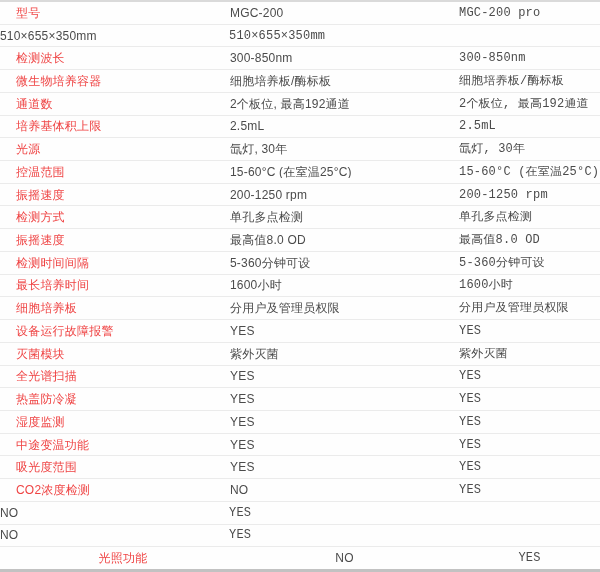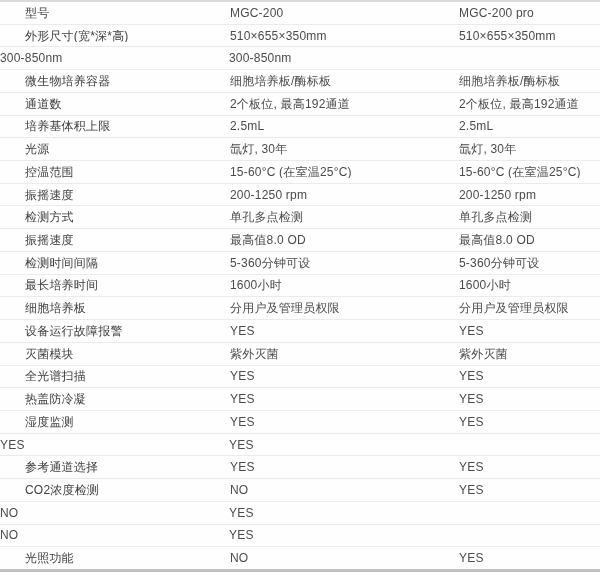--- a/index.html
+++ b/index.html
@@ -26,58 +26,60 @@
   }
   .row {
     flex: 1 1 0;
     display: flex;
     align-items: center;
     border-bottom: 1px solid #ebebeb;
     box-sizing: border-box;
   }
   .row:last-child {
     border-bottom: none;
+    text-align: center;
   }
   .cell {
     font-size: 12px;
     color: #4b4b4b;
     line-height: 1;
     white-space: nowrap;
     overflow: hidden;
     box-sizing: border-box;
     letter-spacing: 0.2px;
   }
   .c0 {
     width: 230px;
-    padding-left: 25px;
-    color: #404040;
+    padding-left: 16px;
+    color: #ef4444;
   }
   .c1 {
     width: 229px;
   }
   .c2 {
     flex: 1;
+    font-family: Liberation Mono, monospace;
   }
 </style>
 </head>
 <body>
 
 <div class="spec-table">
 
 <div class="row">
       <div class="cell c0">型号</div>
       <div class="cell c1">MGC-200</div>
       <div class="cell c2">MGC-200 pro</div>
     </div>
     <div class="row">
-      <div class="cell c0">外形尺寸(宽*深*高)</div>
       <div class="cell c1">510×655×350mm</div>
       <div class="cell c2">510×655×350mm</div>
     </div>
     <div class="row">
+      <div class="cell c0">检测波长</div>
       <div class="cell c1">300-850nm</div>
       <div class="cell c2">300-850nm</div>
     </div>
     <div class="row">
       <div class="cell c0">微生物培养容器</div>
       <div class="cell c1">细胞培养板/酶标板</div>
       <div class="cell c2">细胞培养板/酶标板</div>
     </div>
     <div class="row">
       <div class="cell c0">通道数</div>
@@ -148,25 +150,26 @@
       <div class="cell c0">热盖防冷凝</div>
       <div class="cell c1">YES</div>
       <div class="cell c2">YES</div>
     </div>
     <div class="row">
       <div class="cell c0">湿度监测</div>
       <div class="cell c1">YES</div>
       <div class="cell c2">YES</div>
     </div>
     <div class="row">
+      <div class="cell c0">中途变温功能</div>
       <div class="cell c1">YES</div>
       <div class="cell c2">YES</div>
     </div>
     <div class="row">
-      <div class="cell c0">参考通道选择</div>
+      <div class="cell c0">吸光度范围</div>
       <div class="cell c1">YES</div>
       <div class="cell c2">YES</div>
     </div>
     <div class="row">
       <div class="cell c0">CO2浓度检测</div>
       <div class="cell c1">NO</div>
       <div class="cell c2">YES</div>
     </div>
     <div class="row">
       <div class="cell c1">NO</div>

